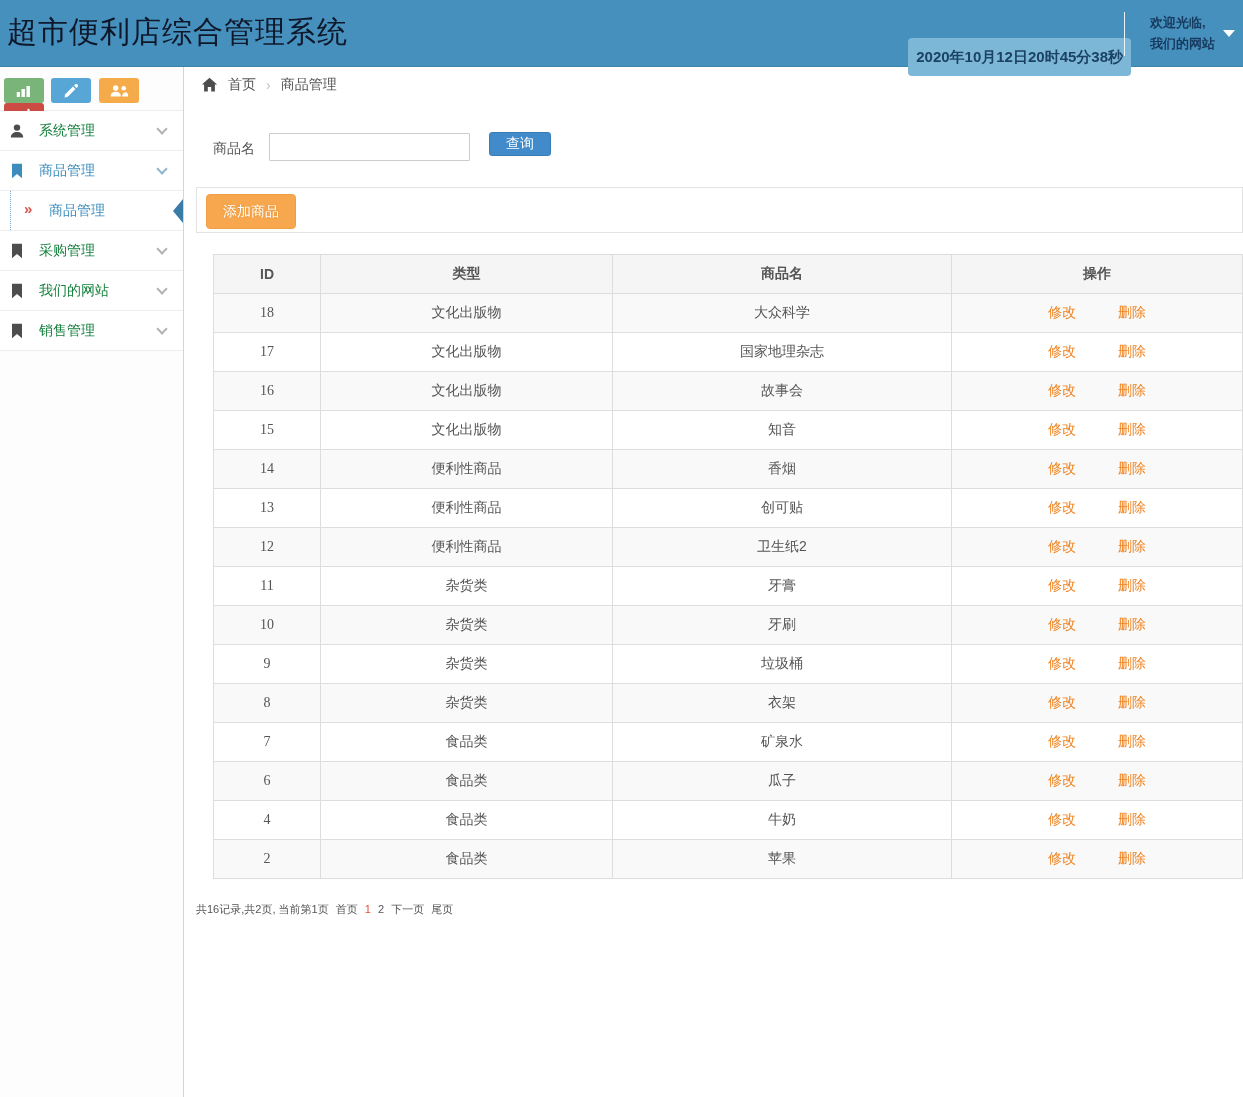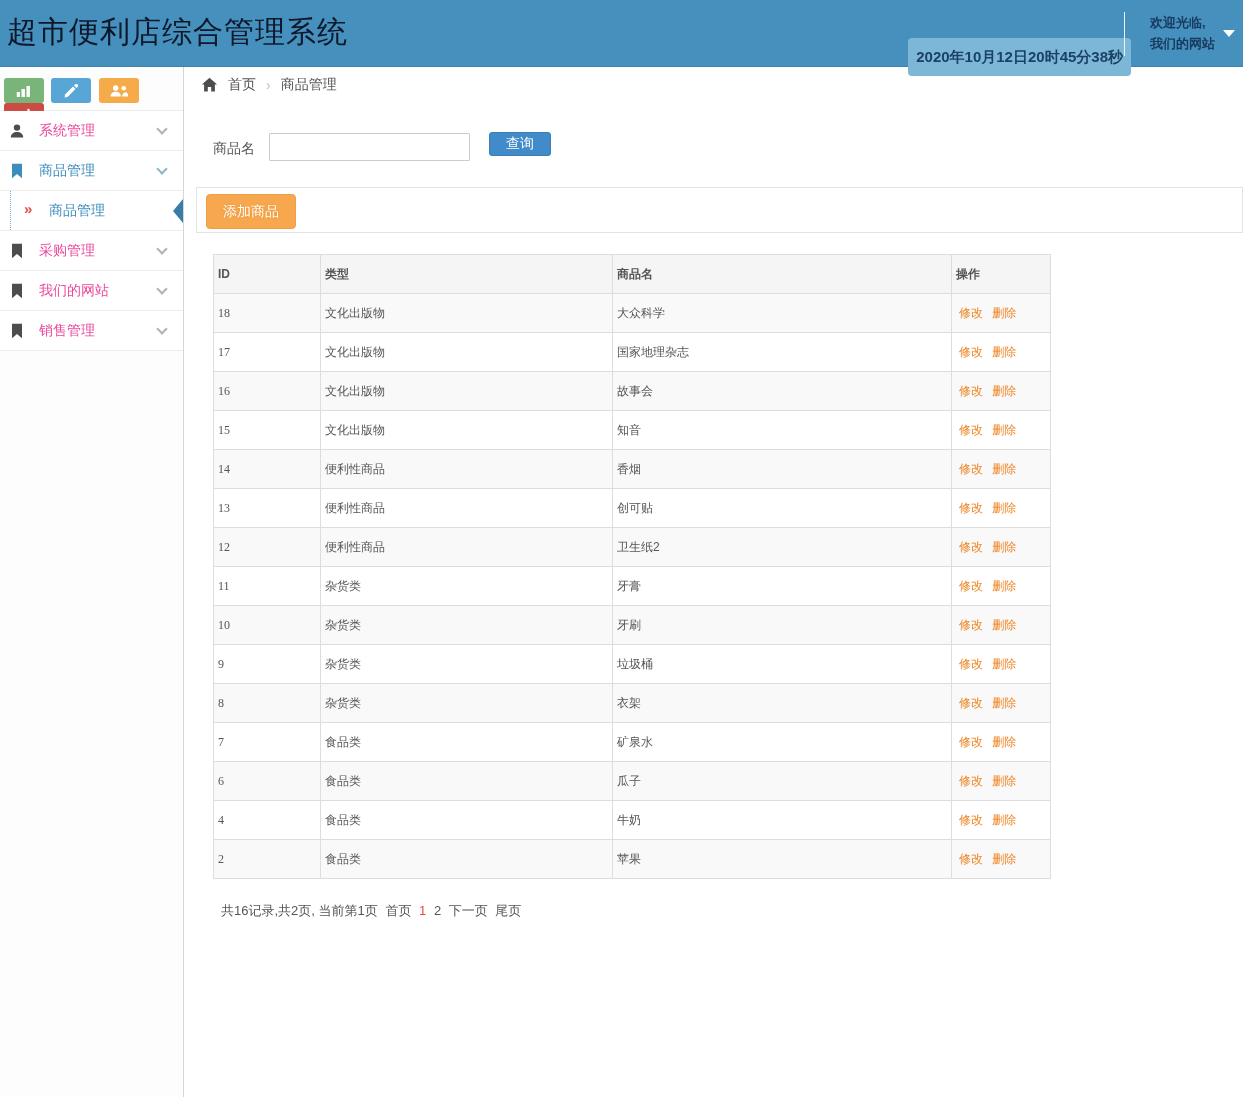--- a/index.html
+++ b/index.html
@@ -32,21 +32,21 @@
   .btn-c0 { background:#79b479; }
   .btn-c1 { background:#57a6d5; }
   .btn-c2 { background:#f5ab49; }
   .btn-c3 { background:#cc4b42; }
   .menu { list-style:none; border-top:1px solid #ededed; }
   .menu-item { height:40px; border-bottom:1px solid #ededed; display:flex;
     align-items:center; padding-left:9px; position:relative; cursor:pointer; background:#fff; }
   .menu-item .mi-icon { width:16px; height:16px; display:inline-block; }
   .menu-item .mi-icon svg { width:16px; height:16px; fill:#4d4d4d; }
   .menu-item.active .mi-icon svg { fill:#3c8dbc; }
-  .menu-item .mi-label { margin-left:14px; font-size:14px; color:#ec4899; }
+  .menu-item .mi-label { margin-left:14px; font-size:14px; color:#15803d; }
   .menu-item.active .mi-label { color:#3c8dbc; }
   .chevron { position:absolute; right:17px; top:14px; width:8px; height:8px;
     border-right:2px solid #b3b3b3; border-bottom:2px solid #b3b3b3;
     transform:rotate(45deg); }
   .menu-item.active .chevron { border-color:#8fb6cf; }
   .submenu-item { height:40px; border-bottom:1px solid #ededed; position:relative;
     display:flex; align-items:center; cursor:pointer; background:#fff; }
   .tree-line { position:absolute; left:10px; top:0; bottom:0;
     border-left:1px dotted #7aa9cf; }
   .sub-arrows { position:absolute; left:24px; top:9px; color:#d9534f; font-size:15px;
@@ -69,31 +69,31 @@
     outline:none; }
   .query-btn { position:absolute; left:305px; top:65px; width:62px; height:24px;
     background:#428bca; border:1px solid #3a7cb4; border-radius:3px; color:#fff;
     font-size:14px; cursor:pointer; }
   .toolbar-box { position:absolute; left:12px; top:120px; right:0; height:46px;
     border:1px solid #e3e3e3; background:#fff; }
   .add-btn { position:absolute; left:9px; top:6px; width:90px; height:35px;
     background:#f7a74e; border:1px solid #f09d44; border-radius:4px; color:#fff;
     font-size:14px; cursor:pointer; text-shadow:0 0 2px rgba(221,124,9,.55); }
   
-  .goods-table { position:absolute; left:29px; top:187px; width:838px;
-    border-collapse:collapse; font-size:12px; color:#555; text-align:left;
+  .goods-table { position:absolute; left:29px; top:187px; width:1030px;
+    border-collapse:collapse; font-size:14px; color:#555; text-align:center;
     table-layout:fixed; }
   .goods-table th, .goods-table td { border:1px solid #ddd; height:39px; padding:0 4px; }
   .goods-table th { background:#f5f5f5; font-weight:700; color:#555; }
   .goods-table tbody tr:nth-child(odd) { background:#f9f9f9; }
   .col-id { width:107px; } .col-type { width:292px; } .col-name { width:339px; }
   .cell-id { font-family:"Liberation Serif","DejaVu Serif",serif; }
-  .action-link { color:#ef8320; cursor:pointer; margin:0 3px; text-decoration:none; }
-  
-  .pagination { position:absolute; left:37px; top:835px; font-size:13px; color:#555;
+  .action-link { color:#ef8320; cursor:pointer; margin:0 19px; text-decoration:none; }
+  
+  .pagination { position:absolute; left:12px; top:835px; font-size:11px; color:#555;
     white-space:nowrap; }
   .pagination span { margin-right:4px; }
   .page-link { cursor:pointer; }
   .page-current { color:#e74c3c; }
 </style>
 </head>
 <body>
 
 <div class="header">
   <div class="app-title">超市便利店综合管理系统</div>

